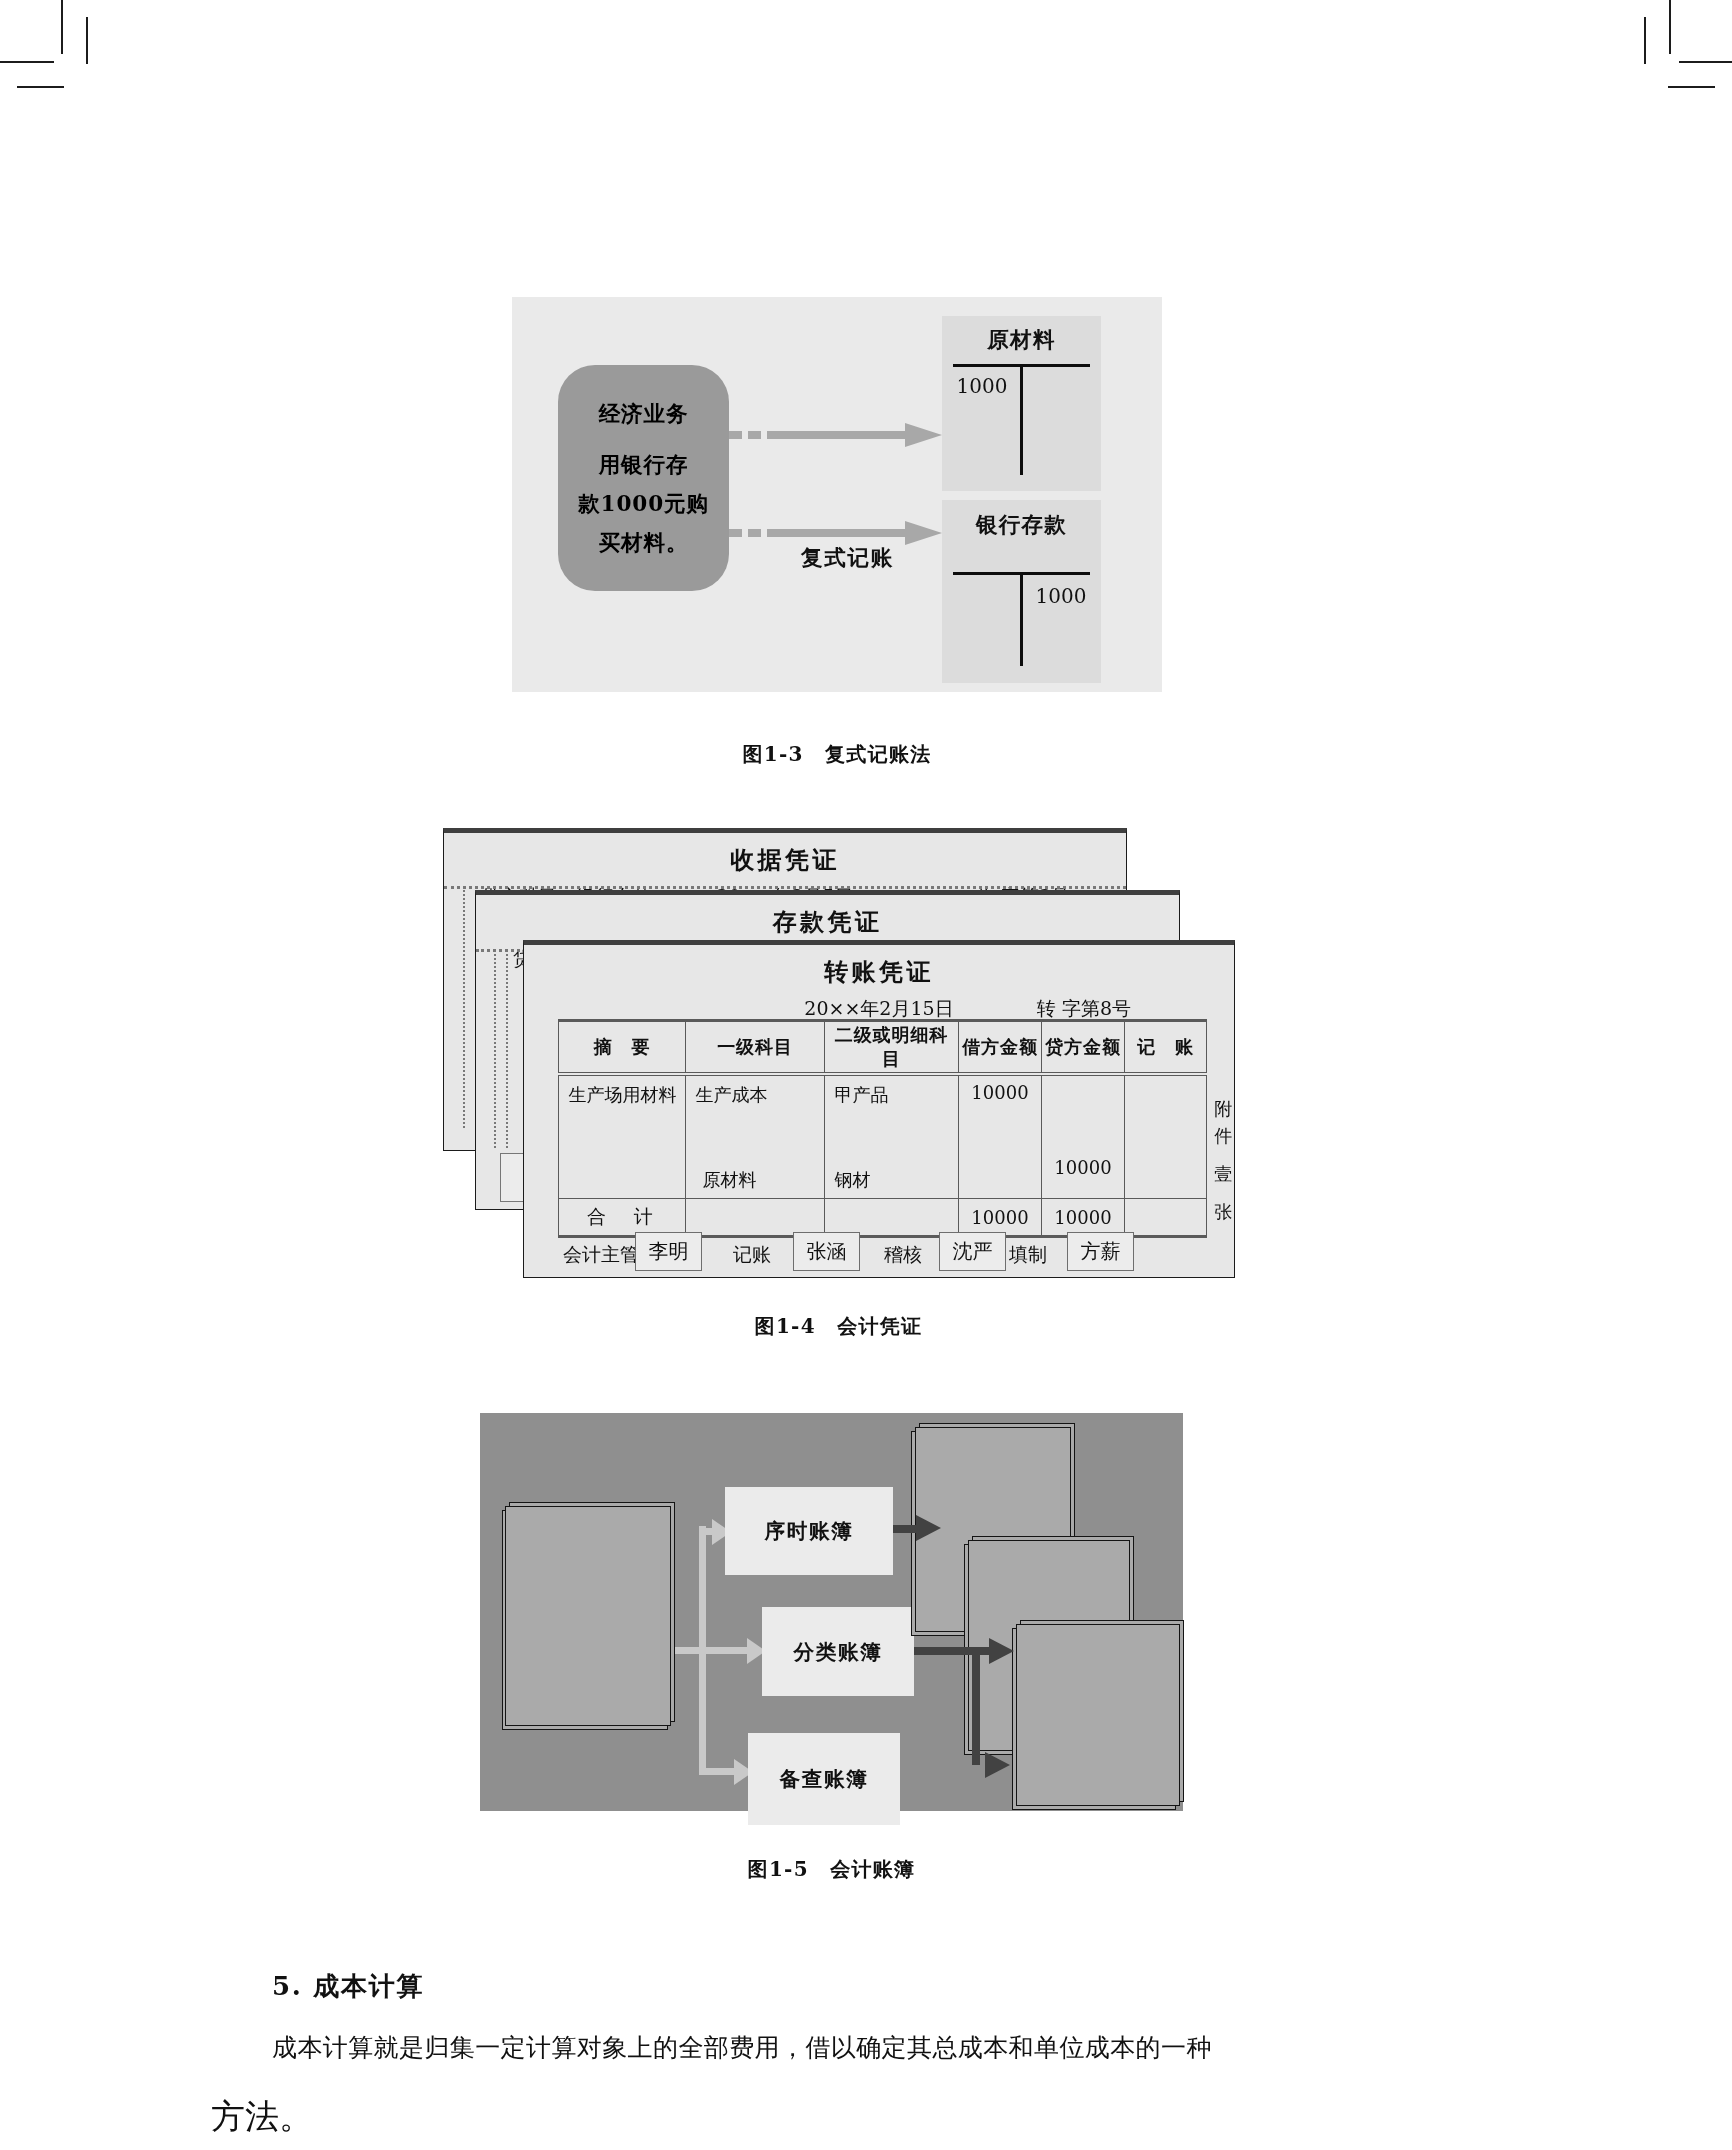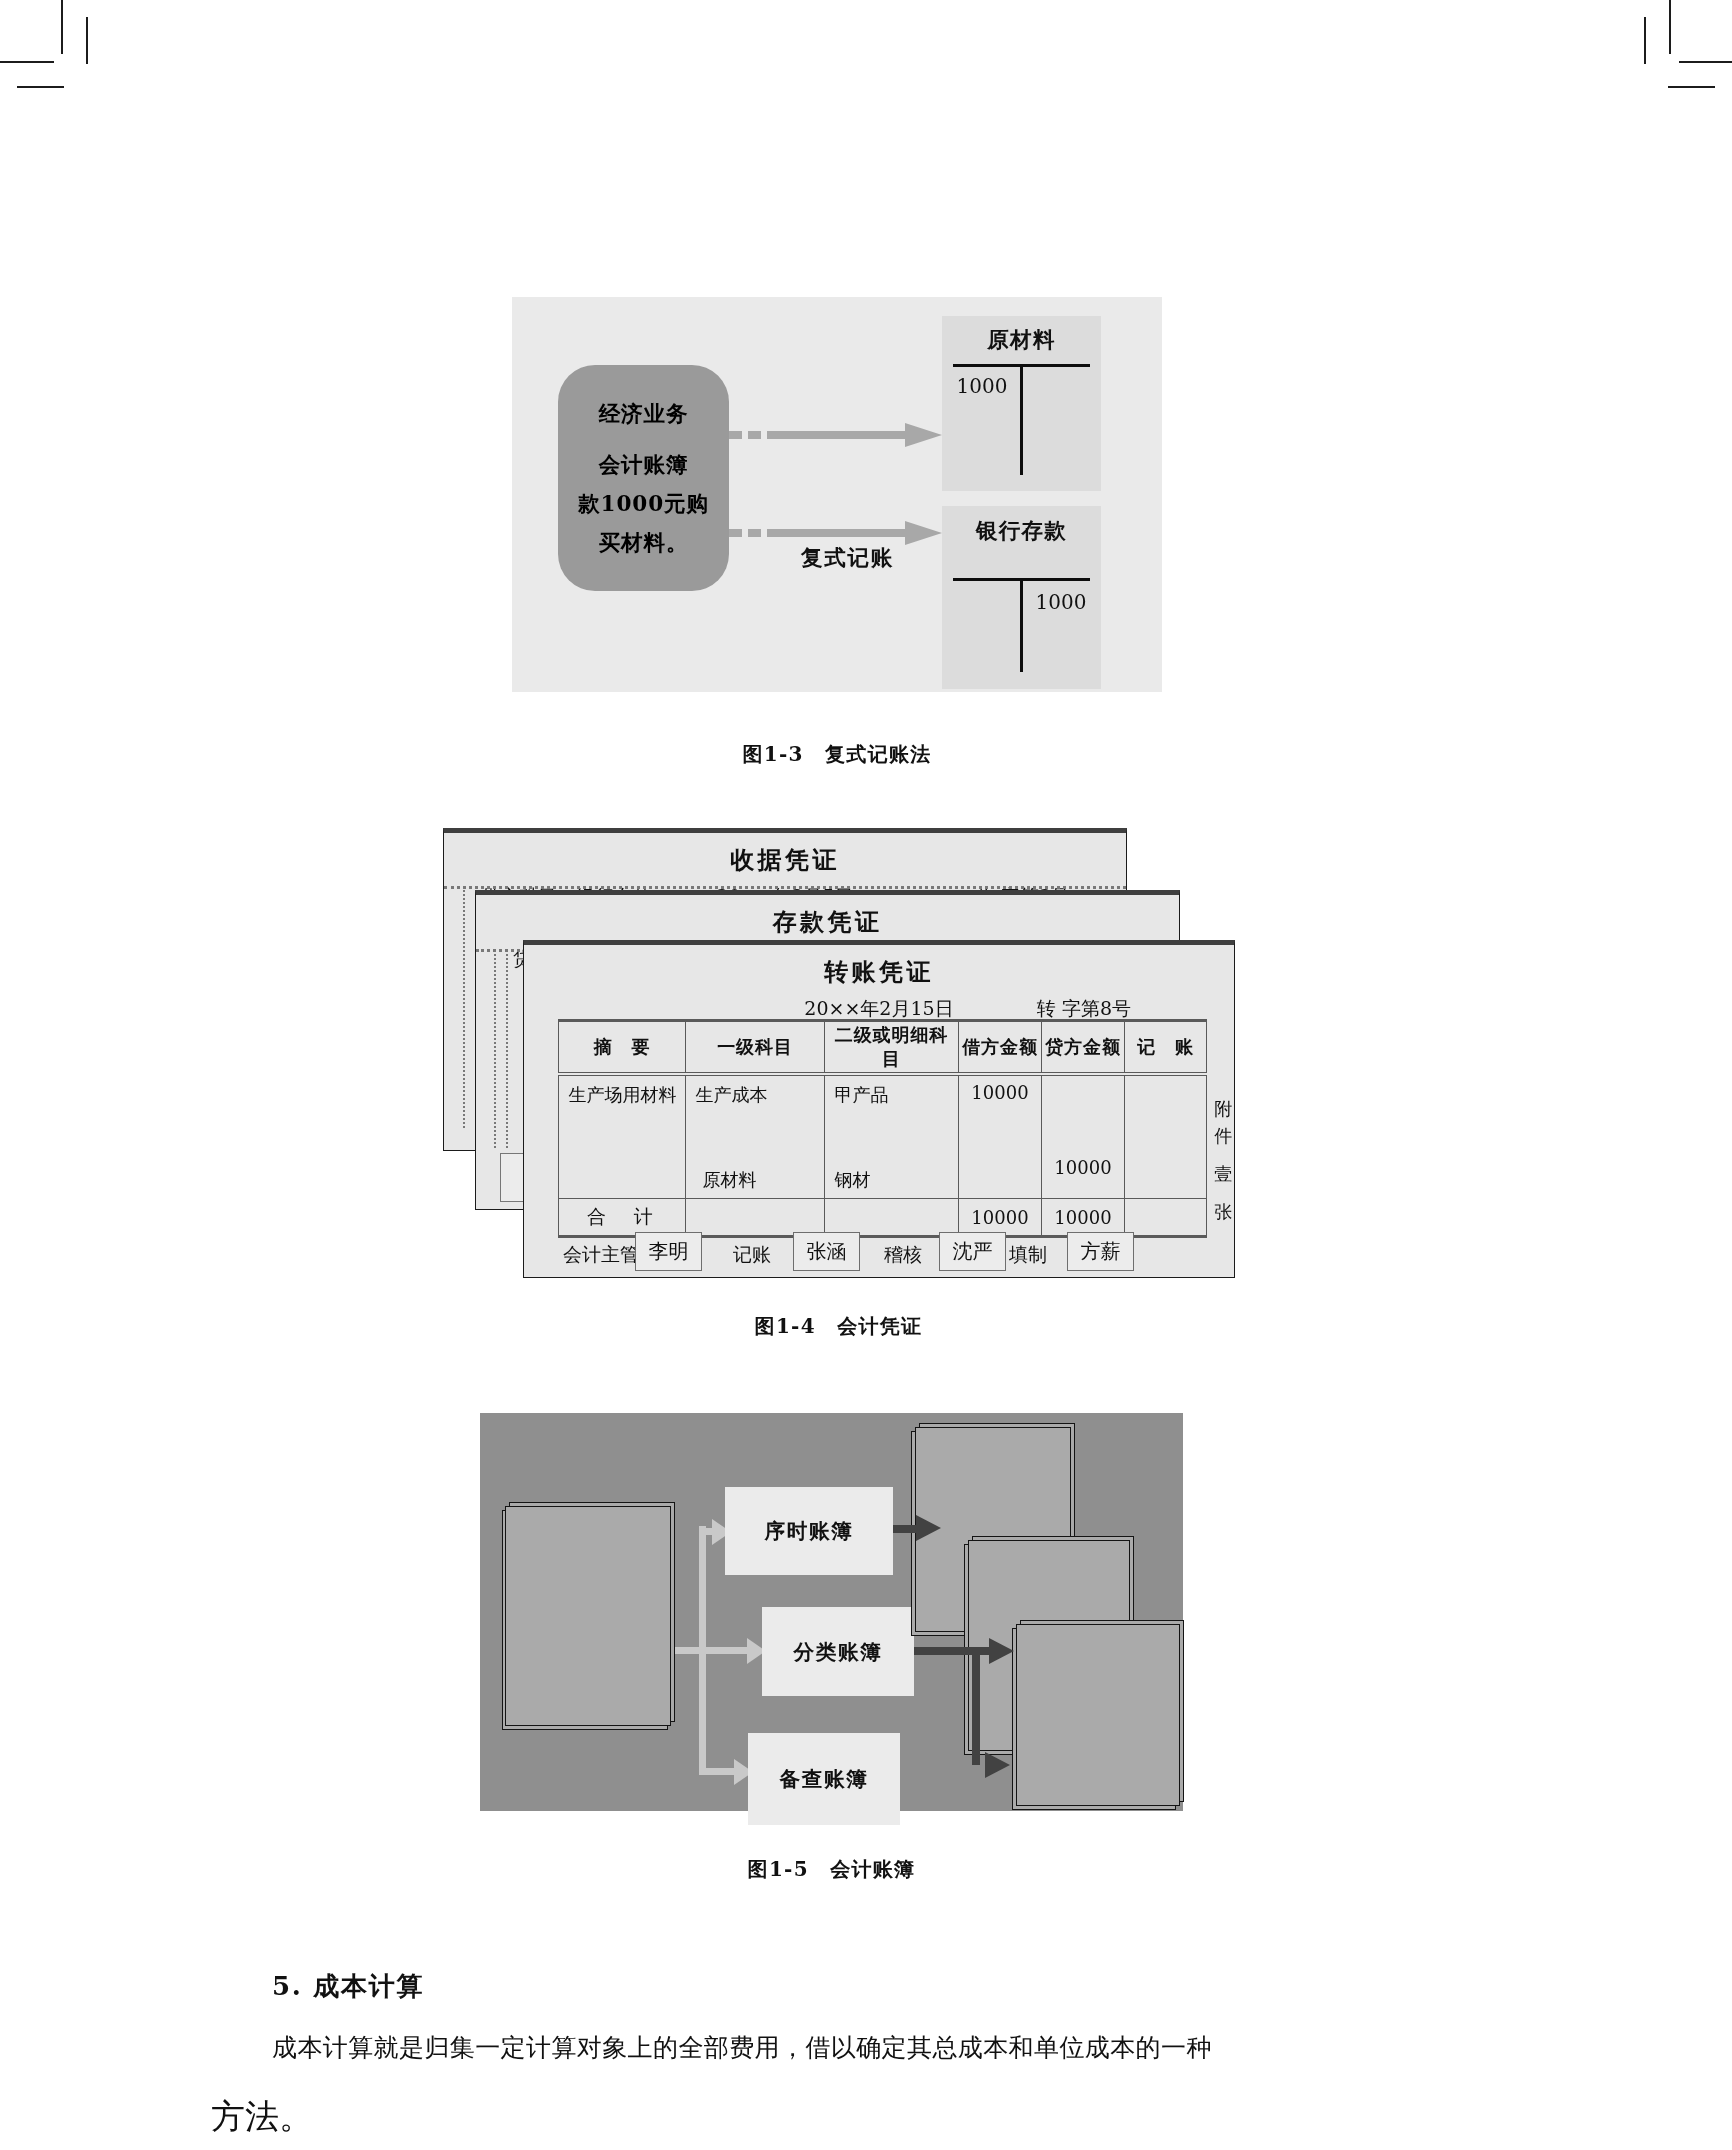--- a/index.html
+++ b/index.html
@@ -19,21 +19,21 @@
   #ar1{top:126px}#ar2{top:224px}
   .arrow .d1,.arrow .d2,.arrow .shaft{position:absolute;top:8.2px;height:7.7px;background:#a8a8a8;}
   .arrow .d1{left:0;width:13px}.arrow .d2{left:19px;width:13px}
   .arrow .shaft{left:38px;width:139px}
   .arrow .head{position:absolute;left:176px;top:0;width:0;height:0;
                border-top:12px solid transparent;border-bottom:12px solid transparent;
                border-left:37px solid #a8a8a8;}
   #fig3 .alabel{position:absolute;left:217px;top:246px;width:237px;text-align:center;
                 font-size:21.5px;font-weight:600;letter-spacing:1.7px;}
   .tp{position:absolute;left:430px;width:159px;background:#dcdcdc;}
-  #tp1{top:18.5px;height:175px}#tp2{top:209px;height:183px}
+  #tp1{top:18.5px;height:175px}#tp2{top:203px;height:183px}
   .tp .tt{position:absolute;top:9.5px;width:100%;text-align:center;font-size:21.5px;font-weight:700;
           letter-spacing:1.3px;}
   .tp .hl{position:absolute;left:7%;width:86%;height:3.4px;background:#0d0d0d;}
   #tp1 .hl{top:48px}#tp2 .hl{top:72px}
   .tp .vl{position:absolute;left:50%;margin-left:-1.7px;width:3.4px;background:#0d0d0d;}
   #tp1 .vl{top:48px;height:111px}#tp2 .vl{top:72px;height:94px}
   .tp .amt{position:absolute;font-size:20px;}
   #tp1 .amt{left:14.6px;top:58px}#tp2 .amt{right:14.6px;top:84px}
 
   .caption{position:absolute;text-align:center;font-size:20px;font-weight:600;letter-spacing:1.3px;}
@@ -131,21 +131,21 @@
   <div class="mark" style="left:0;top:61px;width:54px;height:2.2px"></div>
   <div class="mark" style="left:17px;top:86px;width:47px;height:1.7px"></div>
   <div class="mark" style="left:1669px;top:0;width:2.2px;height:54px"></div>
   <div class="mark" style="left:1644px;top:17px;width:1.7px;height:47px"></div>
   <div class="mark" style="left:1679px;top:61px;width:54px;height:2.2px"></div>
   <div class="mark" style="left:1668px;top:86px;width:47px;height:1.7px"></div>
 
   <div id="fig3">
     <div class="src">
       <div class="l l1">经济业务</div>
-      <div class="l l2">会计账簿</div>
+      <div class="l l2">用银行存</div>
       <div class="l l3">款1000元购</div>
       <div class="l l4">买材料。</div>
     </div>
     <div class="arrow" id="ar1">
       <div class="d1"></div>
         <div class="d2"></div>
         <div class="shaft"></div>
         <div class="head"></div>
     </div>
     <div class="arrow" id="ar2">

